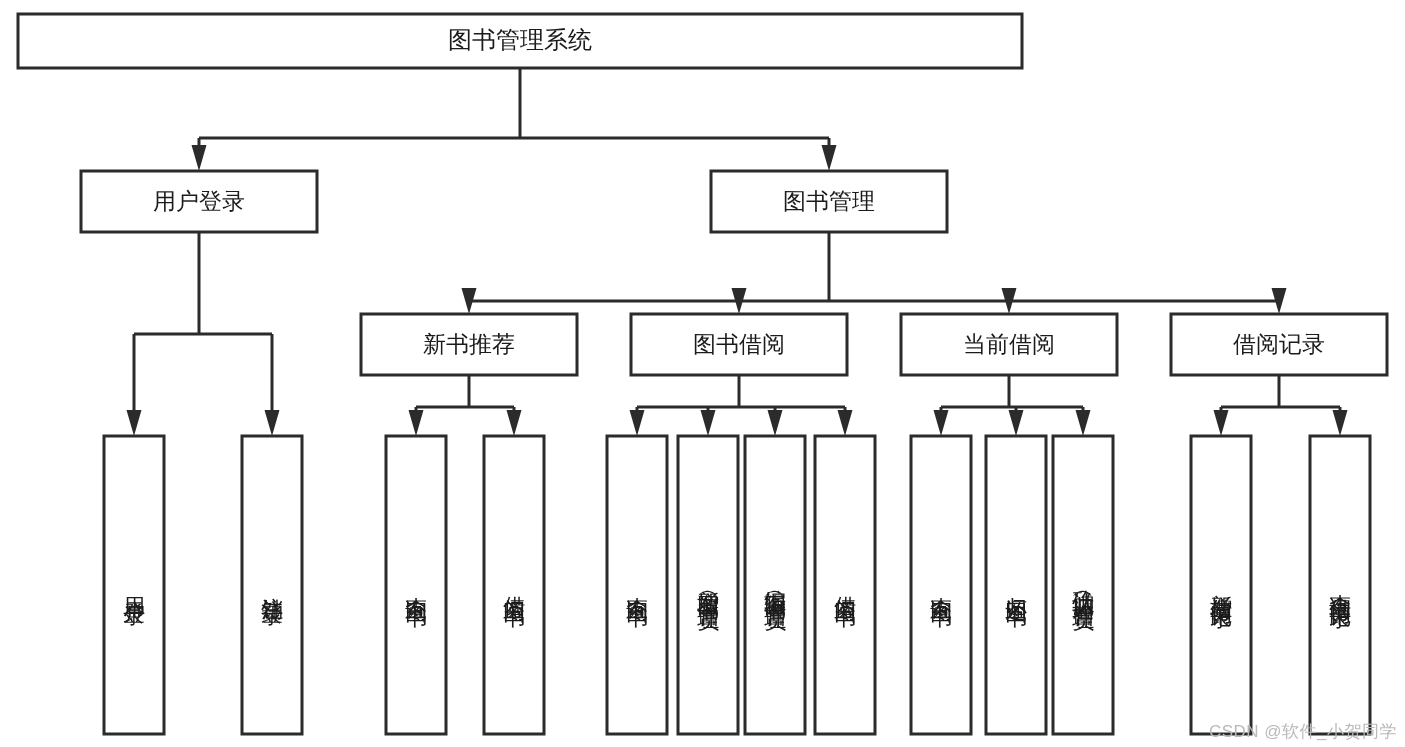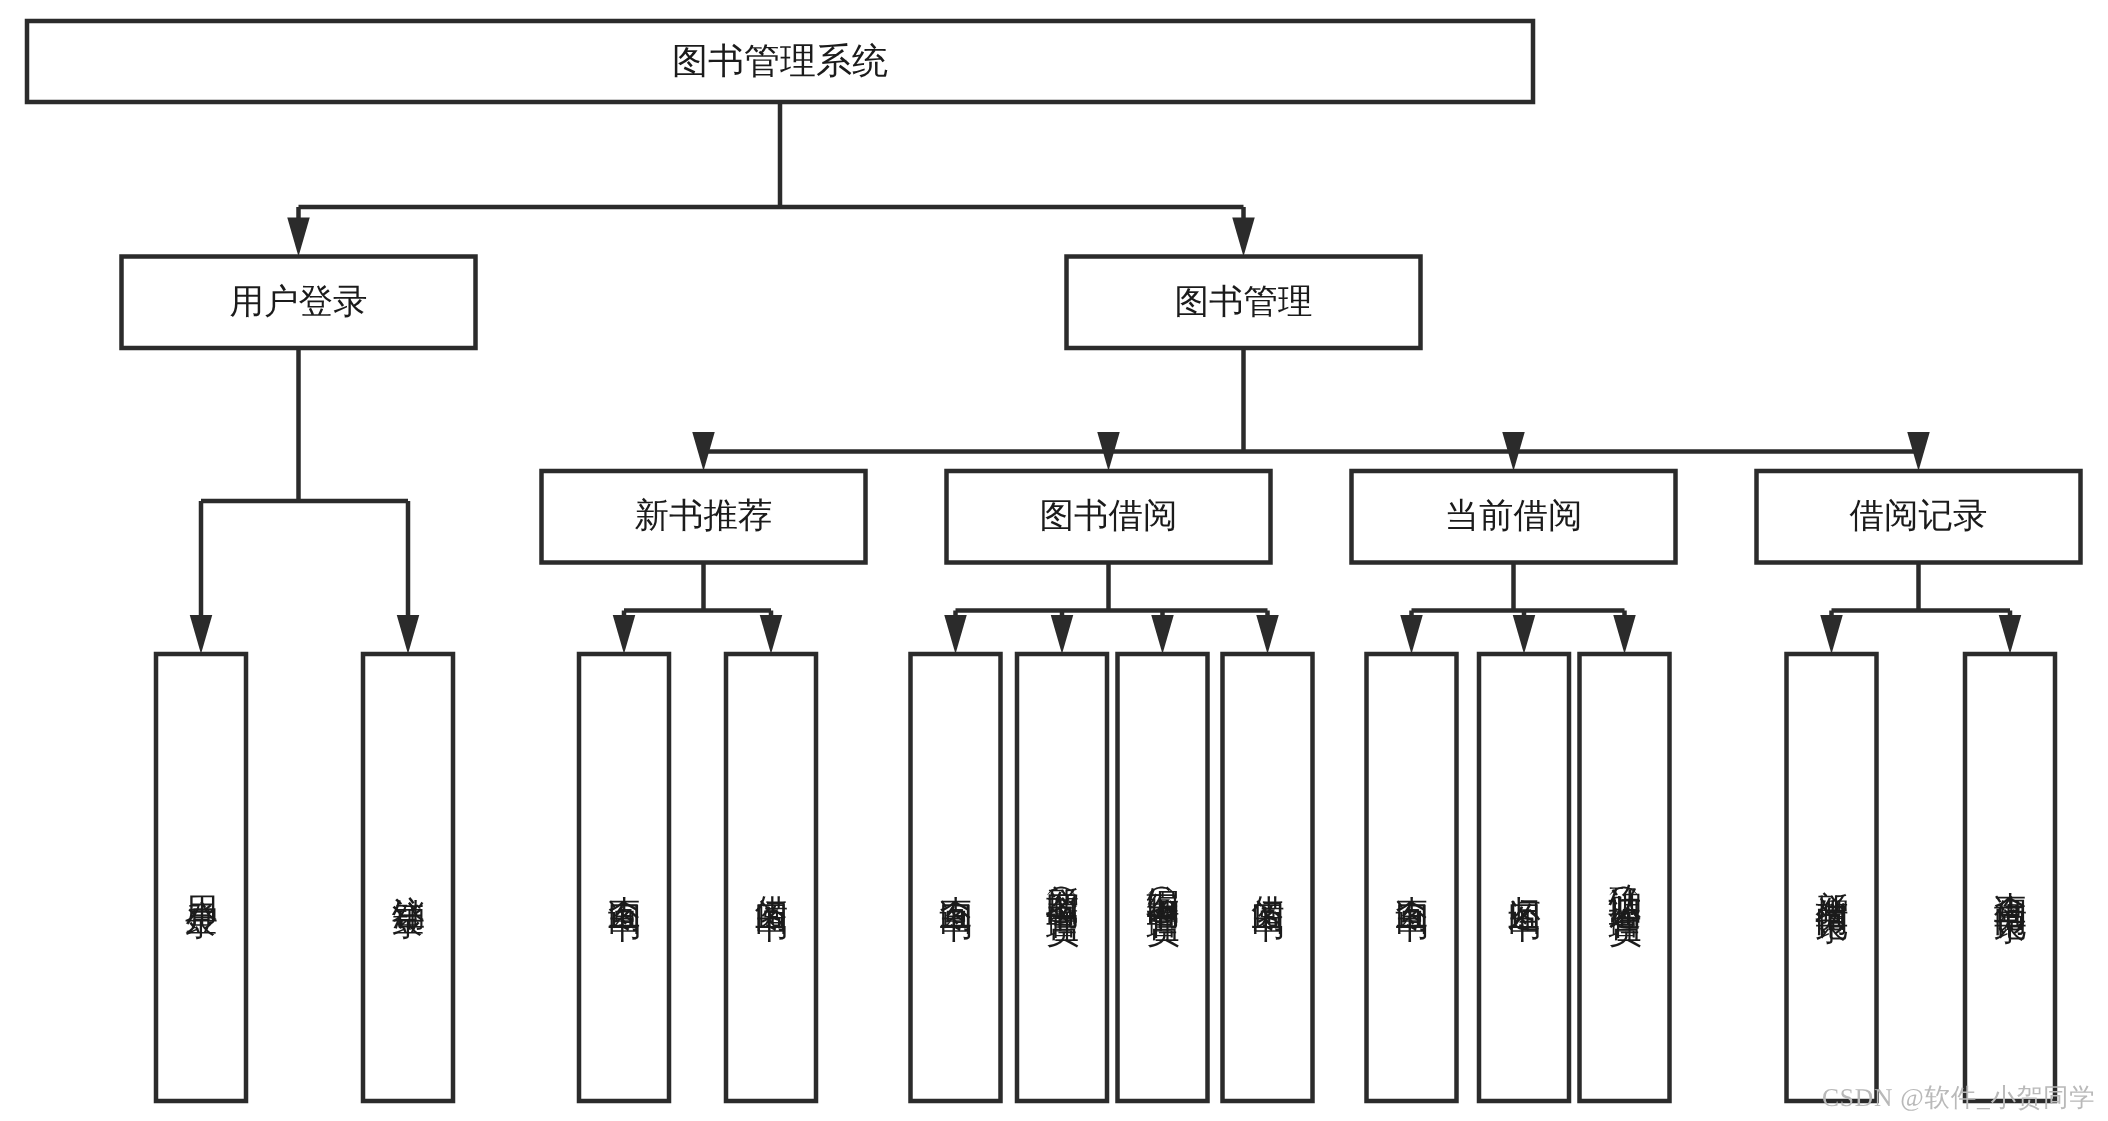--- a/index.html
+++ b/index.html
@@ -38,21 +38,21 @@
     font-size:22px;
     line-height:1.12;
     letter-spacing:3px;
     color:#1b1b1b;
     white-space:nowrap;
     text-align:center;
   }
   .watermark{
     position:absolute;
     right:8px;bottom:4px;
-    font-family:Liberation Serif, serif;
+    font-family:Liberation Sans, sans-serif;
     font-size:17px;
     color:#b9b9b9;
     letter-spacing:0.5px;
     user-select:none;
     white-space:nowrap;
   }
 </style>
 </head>
 <body>
 

